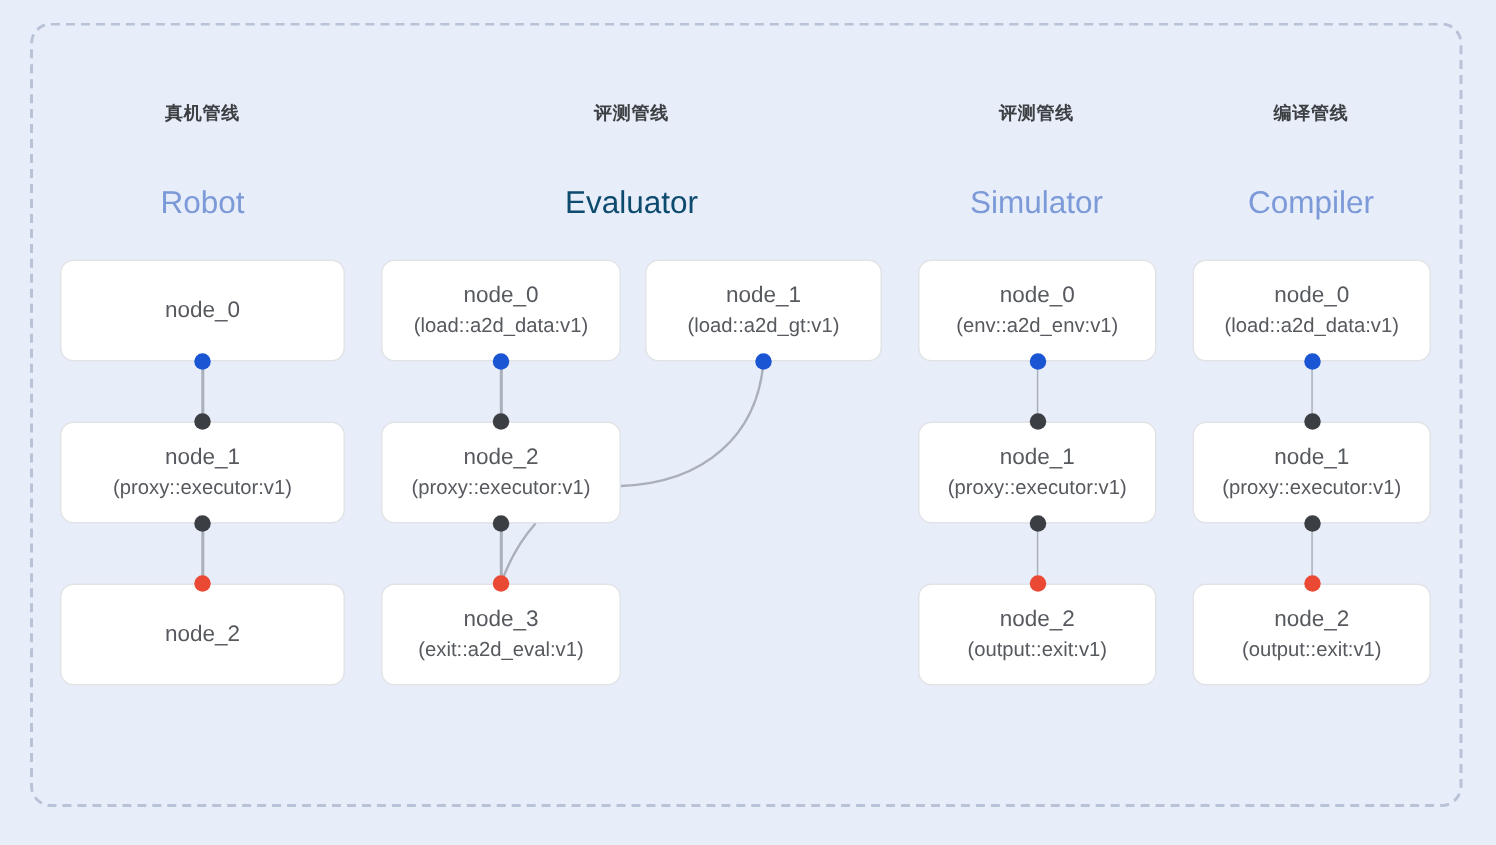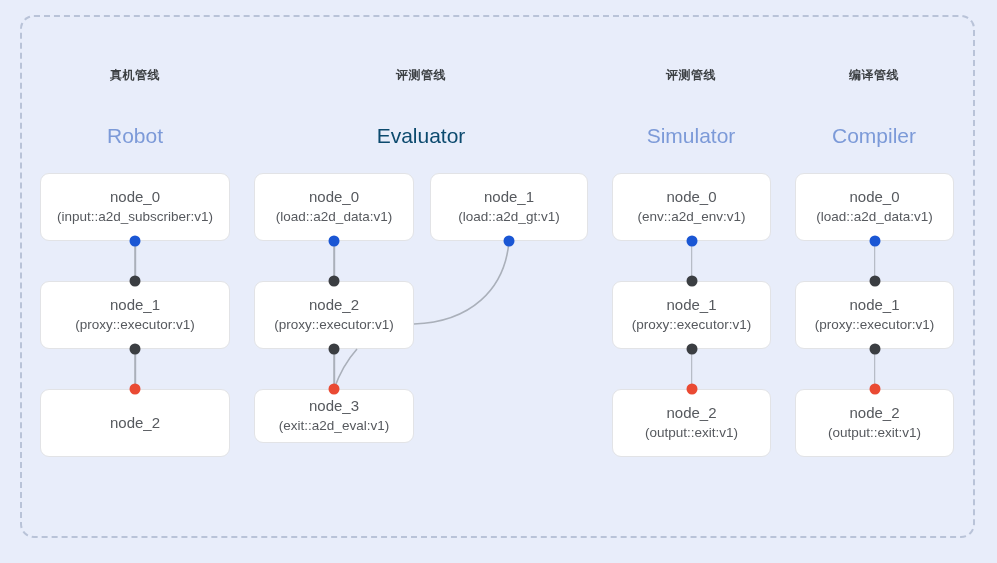--- a/index.html
+++ b/index.html
@@ -101,21 +101,20 @@
   <div class="dashed-frame"></div>
   <svg class="curves" id="curve-layer" viewBox="0 0 997 563">
       <path d="M 509 241 C 505 290 470 322 414 324" fill="none" stroke="#aab0ba" stroke-width="1.6"></path>
       <path d="M 357 349 C 349 358 340 372 334 389" fill="none" stroke="#aab0ba" stroke-width="1.6"></path>
     </svg>
   <div id="columns-root">
       <div class="col-title" style="left: 135px; top: 67px;">真机管线</div>
       <div class="col-subtitle" style="left: 135px; top: 124px; color: rgb(124, 154, 216);">Robot</div>
       <div class="node" style="left: 40px; top: 173px; width: 190px; height: 68px;">
         <div class="nm">node_0</div>
-        <div class="ns">(input::a2d_subscriber:v1)</div>
       </div>
       <div class="dot blue" style="left: 135px; top: 241px;"></div>
       <div class="node" style="left: 40px; top: 281px; width: 190px; height: 68px;">
         <div class="nm">node_1</div>
         <div class="ns">(proxy::executor:v1)</div>
       </div>
       <div class="dot dark" style="left: 135px; top: 281px;"></div>
       <div class="dot dark" style="left: 135px; top: 349px;"></div>
       <div class="node" style="left: 40px; top: 389px; width: 190px; height: 68px;">
         <div class="nm">node_2</div>
@@ -134,21 +133,21 @@
         <div class="nm">node_1</div>
         <div class="ns">(load::a2d_gt:v1)</div>
       </div>
       <div class="dot blue" style="left: 509px; top: 241px;"></div>
       <div class="node" style="left: 254px; top: 281px; width: 160px; height: 68px;">
         <div class="nm">node_2</div>
         <div class="ns">(proxy::executor:v1)</div>
       </div>
       <div class="dot dark" style="left: 334px; top: 281px;"></div>
       <div class="dot dark" style="left: 334px; top: 349px;"></div>
-      <div class="node" style="left: 254px; top: 389px; width: 160px; height: 54px;">
+      <div class="node" style="left: 254px; top: 389px; width: 160px; height: 68px;">
         <div class="nm">node_3</div>
         <div class="ns">(exit::a2d_eval:v1)</div>
       </div>
       <div class="dot red" style="left: 334px; top: 389px;"></div>
       <div class="vline" style="left: 334px; top: 241px; height: 40px; background: rgb(170, 176, 186);"></div>
       <div class="vline" style="left: 334px; top: 349px; height: 40px; background: rgb(170, 176, 186);"></div>
       <div class="col-title" style="left: 691px; top: 67px;">评测管线</div>
       <div class="col-subtitle" style="left: 691px; top: 124px; color: rgb(124, 154, 216);">Simulator</div>
       <div class="node" style="left: 612px; top: 173px; width: 159px; height: 68px;">
         <div class="nm">node_0</div>

